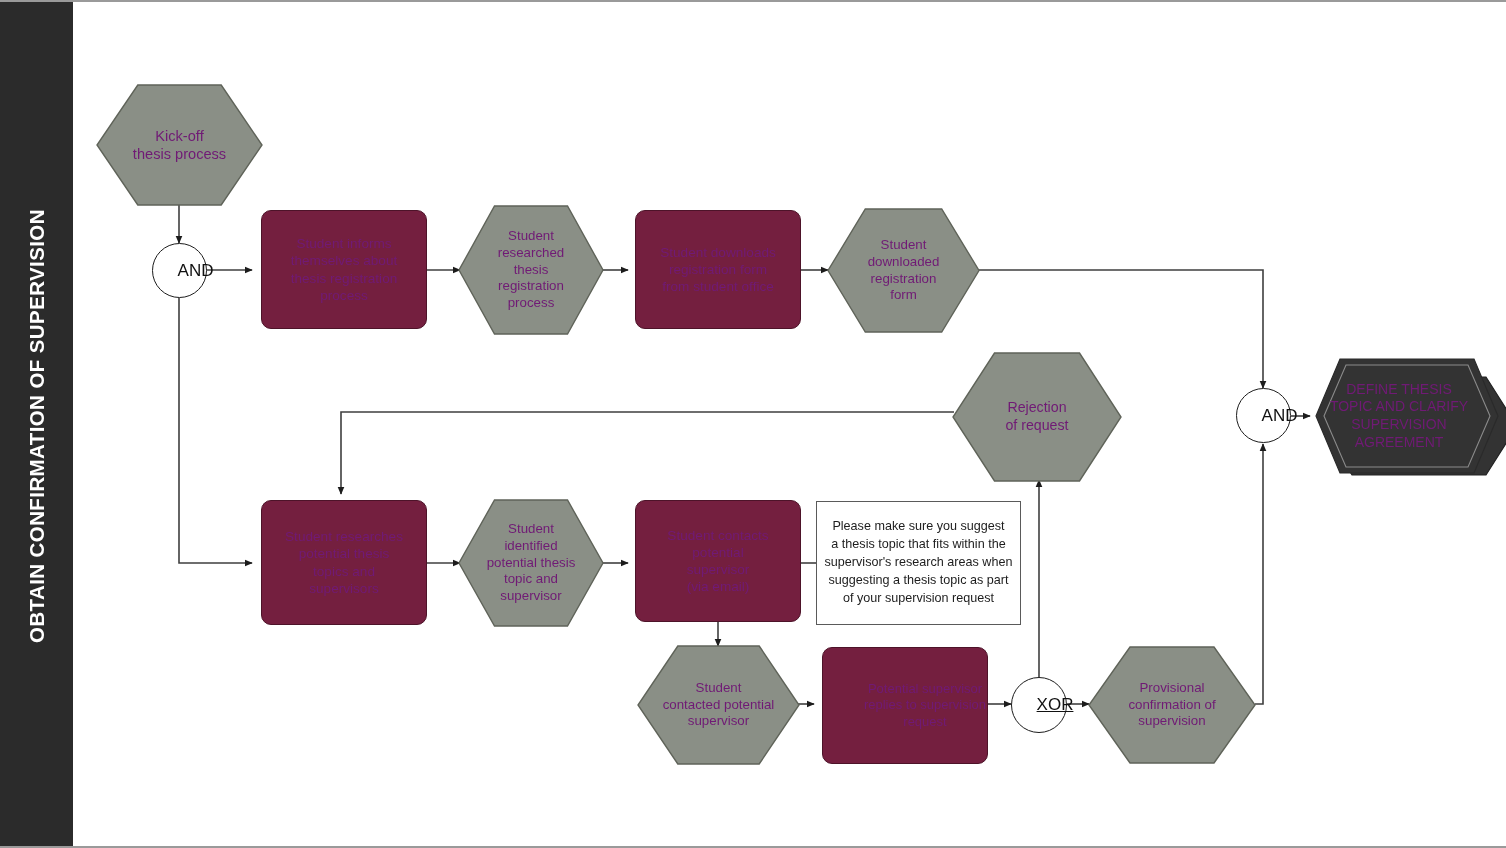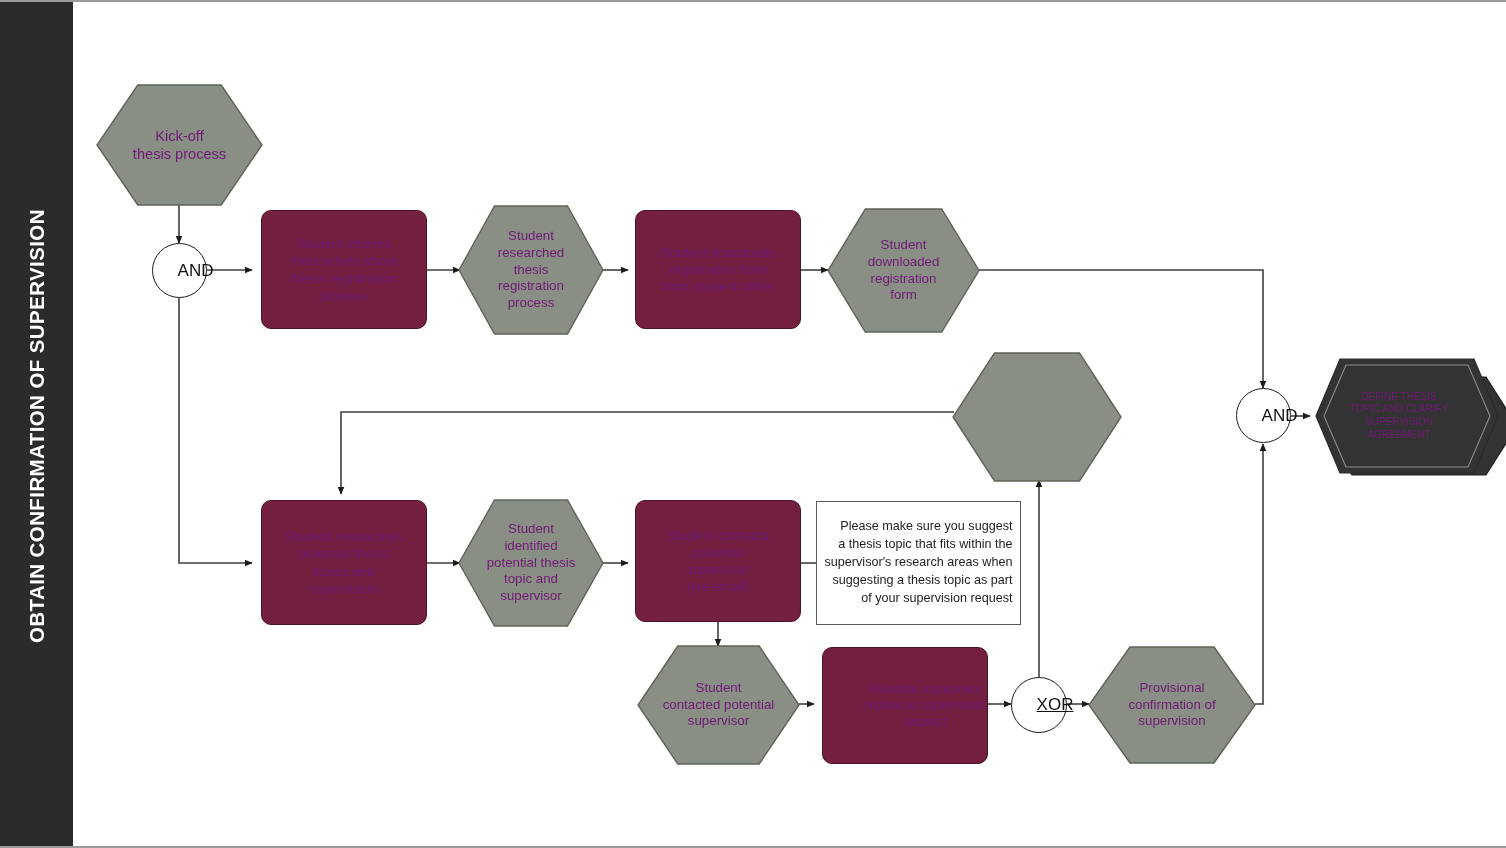--- a/index.html
+++ b/index.html
@@ -73,21 +73,21 @@
   }
   .gate span{font-size:17px;margin-left:32px;}
 
   
   #note-box{
     position:absolute;
     background:#ffffff;
     border:1.4px solid #5a5a5a;
     box-sizing:border-box;
     display:flex;align-items:center;justify-content:center;
-    text-align:right;
+    text-align:center;
     color:#1d1d1d;
     font-size:12.6px;
     line-height:1.42;
     padding:5px 7px;
     white-space:pre-line;
   }
 </style>
 </head>
 <body>
 
@@ -185,36 +185,38 @@
   <div class="ntext" style="left:827px;top:206px;width:153px;height:125px;font-size:13.3px;">Student
 downloaded
 registration
 form</div>
 
   <div class="hex" style="left:952px;top:350px;">
     <svg width="170" height="130" viewBox="0 0 170 130">
       <polygon points="42.5,1 127.5,1 169,65 127.5,129 42.5,129 1,65" fill="#8a8f86" stroke="#5f6359" stroke-width="1.4"></polygon>
     </svg>
   </div>
+  <div class="ntext" style="left:952px;top:350px;width:170px;height:130px;font-size:14.2px;">Rejection
+of request</div>
 
   <div class="gate" style="left:1236px;top:386px;width:55px;height:55px;">
     <span>AND</span>
   </div>
 
   <div class="hex" style="left:1308px;top:352px;">
     <svg width="198" height="124" viewBox="0 0 198 124">
 
       <polygon points="32,13 166,13 197,62 166,111 32,111 1,62" fill="#333333" stroke="#222222" stroke-width="1.2" transform="translate(12,10)"></polygon>
 
       <polygon points="32,5 166,5 190,62 166,119 32,119 8,62" fill="#333333" stroke="#2a2a2a" stroke-width="1.2"></polygon>
 
       <polygon points="38,11 160,11 182,62 160,113 38,113 16,62" fill="none" stroke="#8b8b8b" stroke-width="1.1"></polygon>
     </svg>
   </div>
-  <div class="ntext" style="left:1308px;top:352px;width:182px;height:124px;font-size:10px;">DEFINE THESIS
+  <div class="ntext" style="left:1308px;top:352px;width:182px;height:124px;font-size:14px;">DEFINE THESIS
 TOPIC AND CLARIFY
 SUPERVISION
 AGREEMENT</div>
 
   <div class="fnbox" style="left:261px;top:498px;width:166px;height:125px;"></div>
   <div class="ntext" style="left:261px;top:498px;width:166px;height:125px;font-size:13.6px;">Student researches
 potential thesis
 topics and
 supervisors</div>
 

